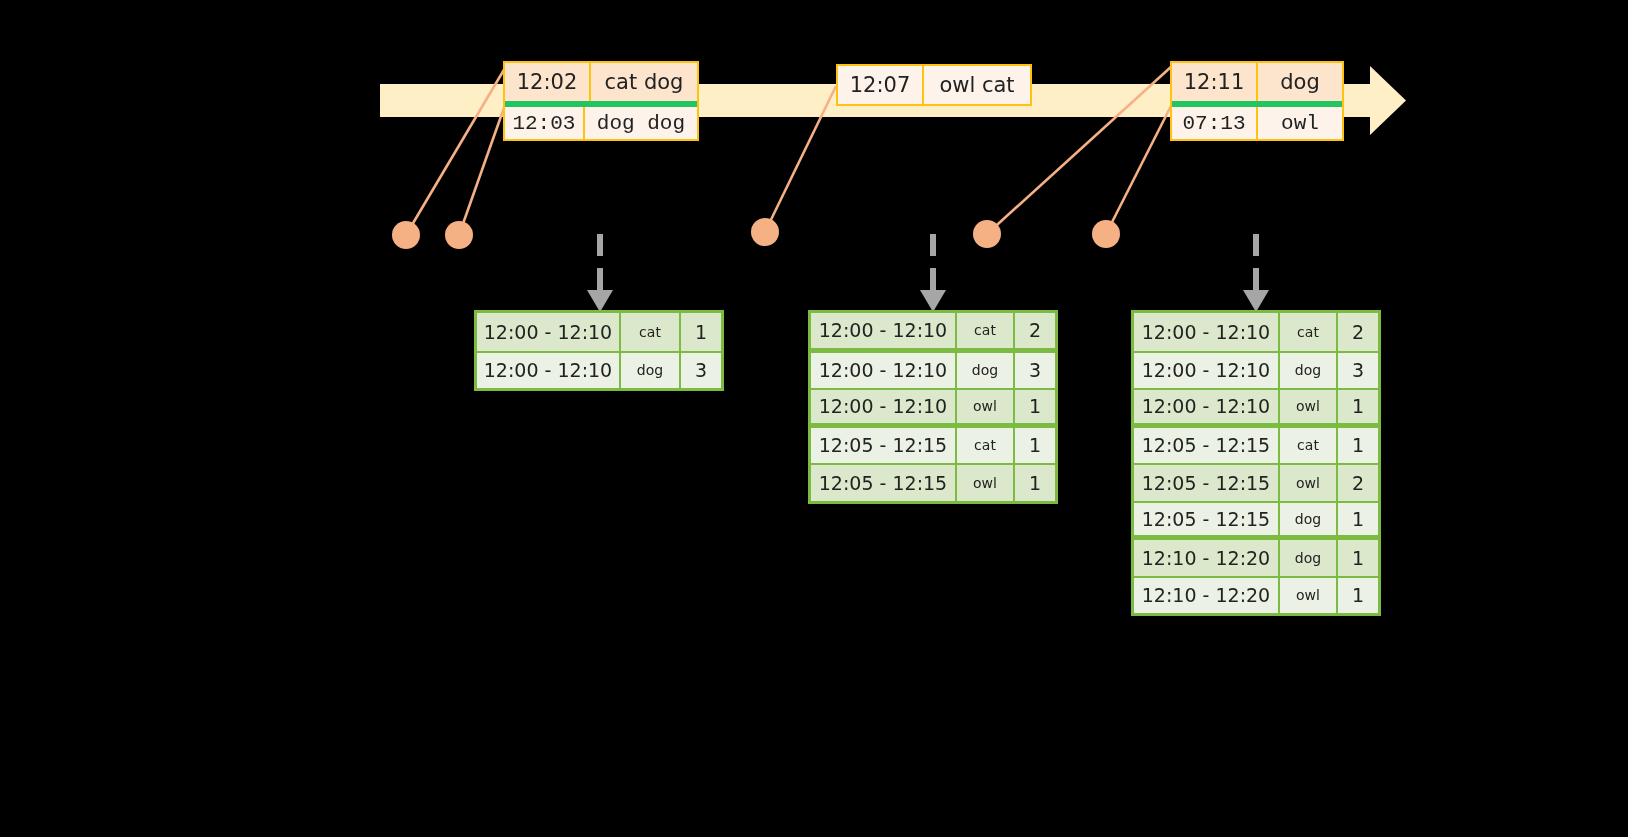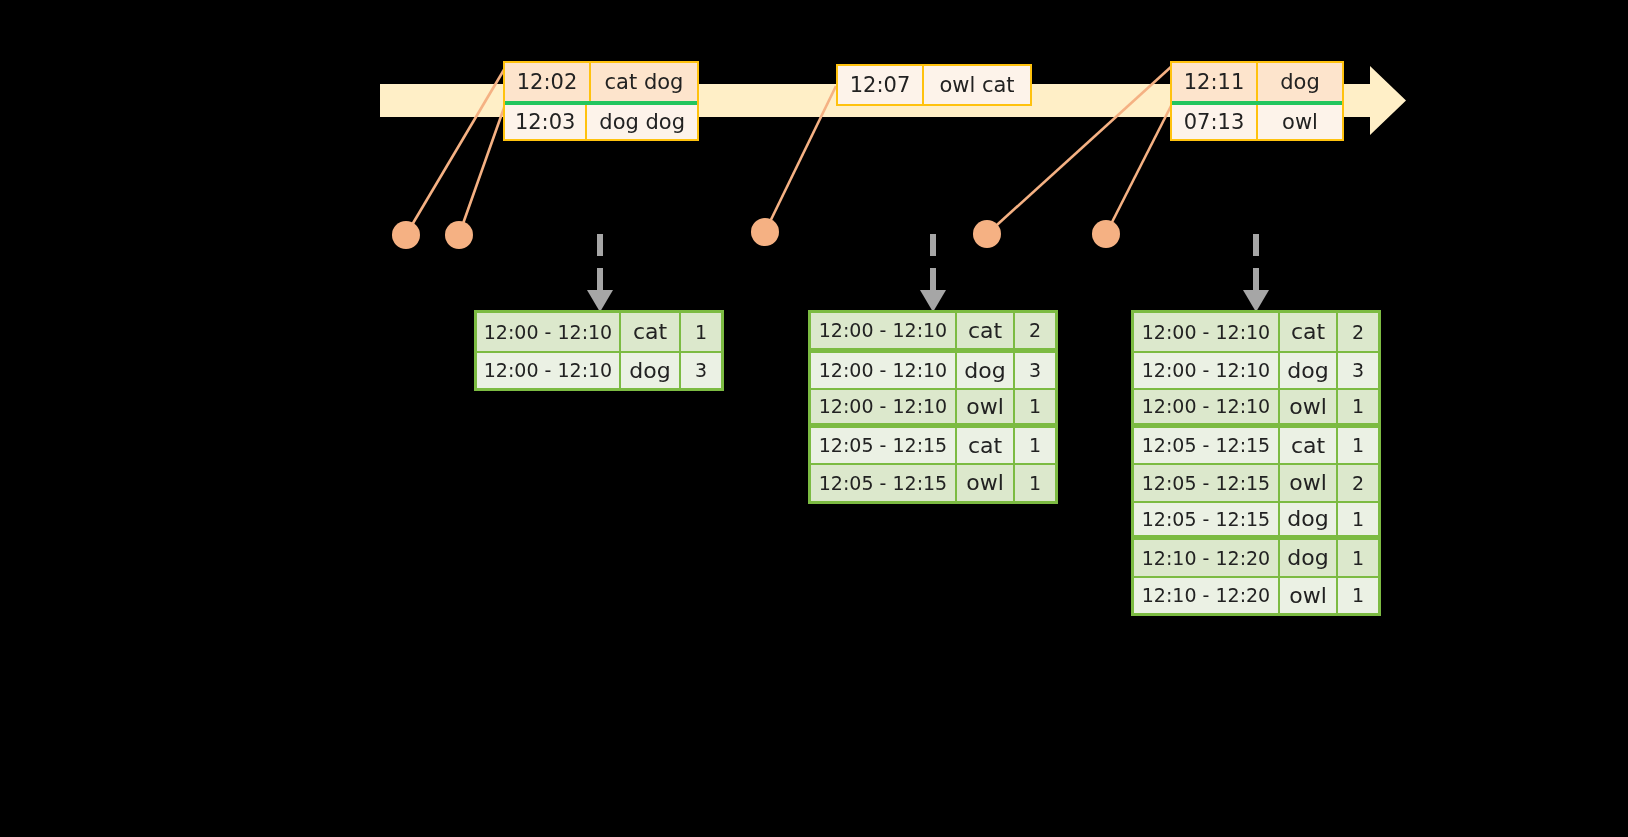--- a/index.html
+++ b/index.html
@@ -39,21 +39,22 @@
     flex-direction: column;
     z-index: 5;
   }
   .event-row {
     display: flex;
     flex-direction: row;
     box-sizing: border-box;
     height: 38px;
   }
   .event-row + .event-row {
-    border-top: 4px solid #22c55e;
+    border-top: 6px solid #22c55e;
+    font-family: Liberation Mono, monospace;
   }
   .event-row.shade { background: #FDE4CC; }
   .event-row.light { background: #FDF3EA; }
 
   .event-time {
     box-sizing: border-box;
     width: 86px;
     display: flex;
     align-items: center;
     justify-content: center;
@@ -103,21 +104,21 @@
     color: #222222;
     border-right: 2px solid #7CBB42;
     white-space: nowrap;
   }
   .rt-key {
     box-sizing: border-box;
     width: 58px;
     display: flex;
     align-items: center;
     justify-content: center;
-    font-size: 22px;
+    font-size: 14px;
     color: #222222;
     border-right: 2px solid #7CBB42;
   }
   .rt-count {
     box-sizing: border-box;
     width: 38px;
     display: flex;
     align-items: center;
     justify-content: center;
     font-size: 19px;

